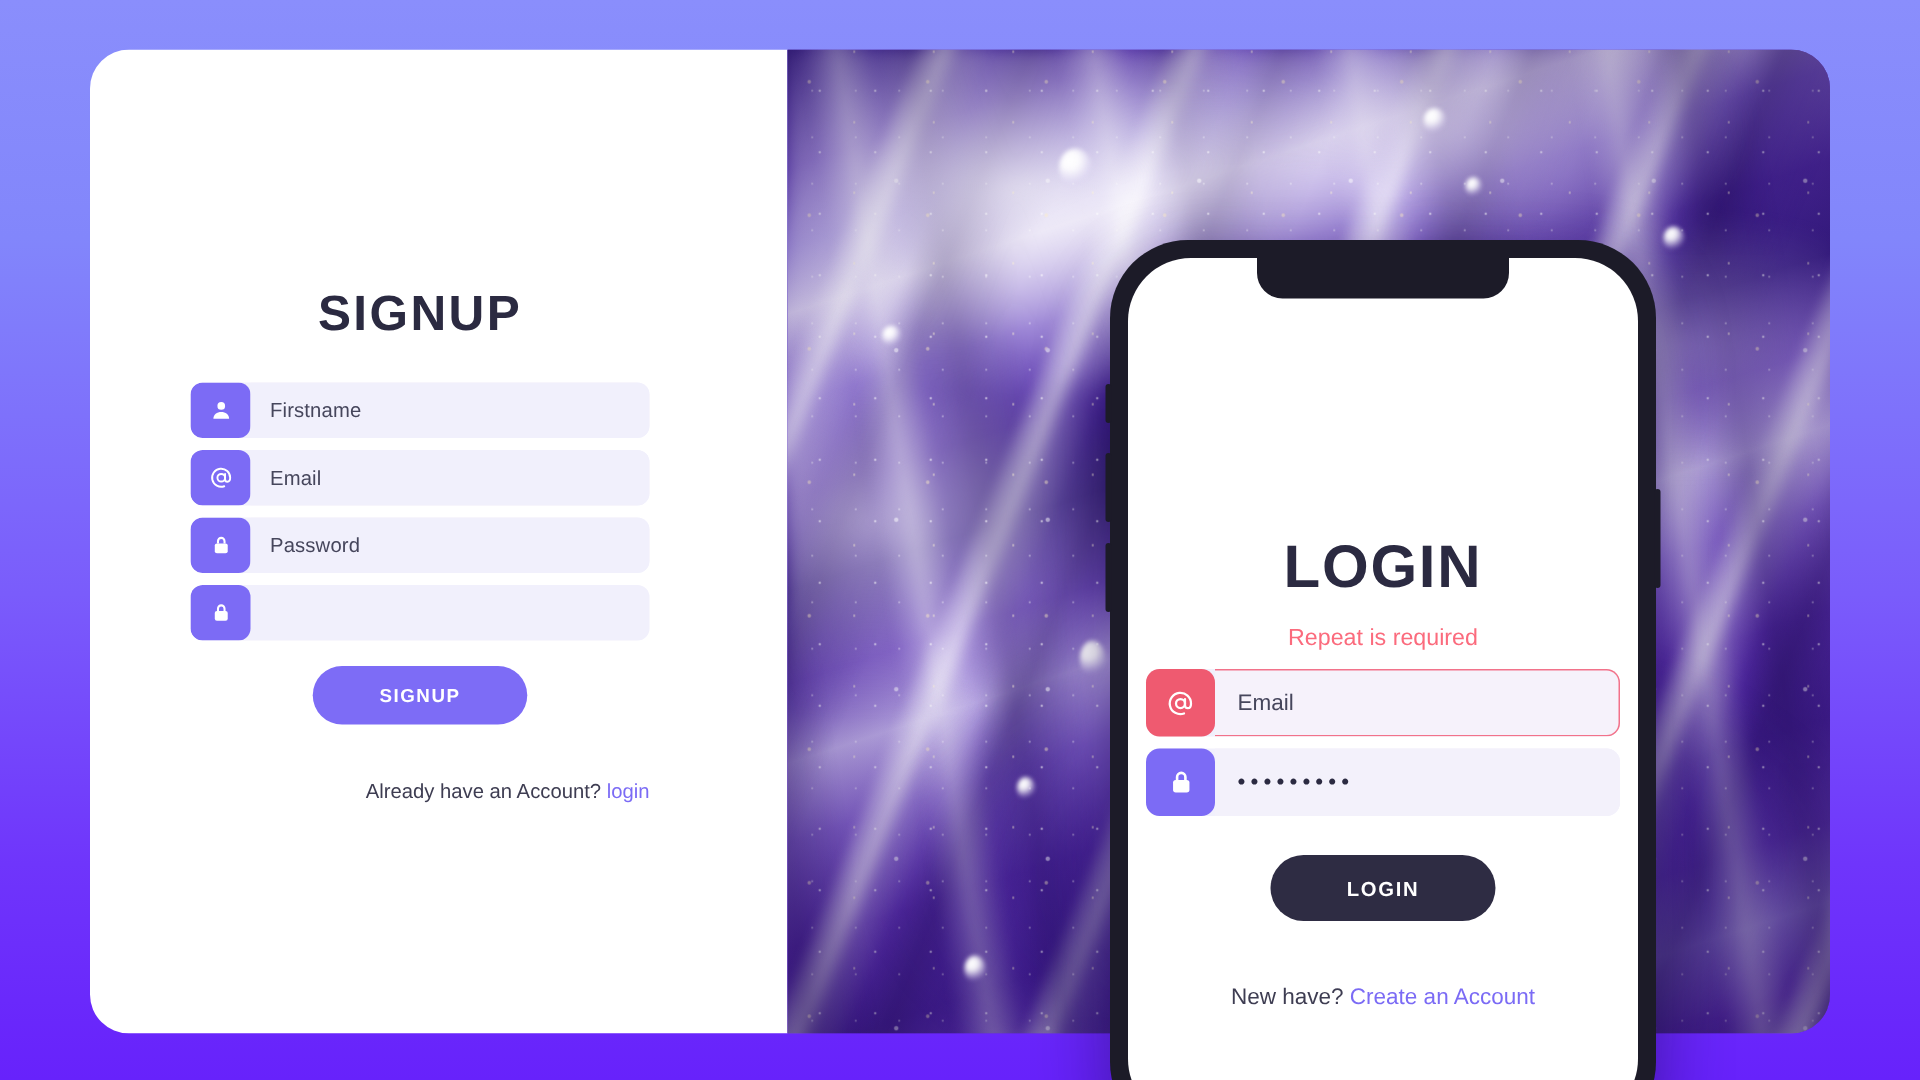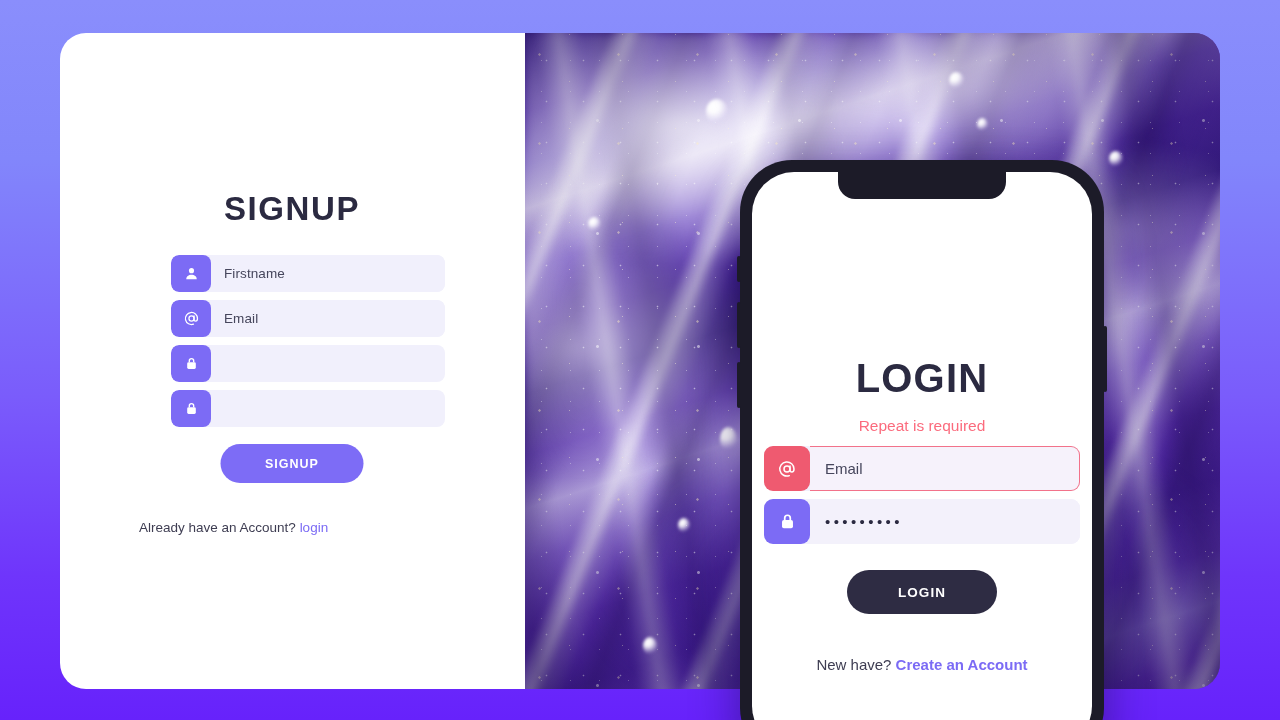--- a/index.html
+++ b/index.html
@@ -36,21 +36,21 @@
   .signup-panel {
     width: 465px;
     height: 100%;
     background: #ffffff;
     position: relative;
     flex: none;
   }
 
   .signup-inner {
     position: absolute;
-    left: 79px;
+    left: 67px;
     top: 0;
     width: 306px;
     height: 100%;
     text-decoration: underline;
   }
 
   .signup-title {
     position: absolute;
     top: 157px;
     left: 0;
@@ -65,21 +65,20 @@
   .field-list { position: absolute; top: 222px; left: 0; width: 100%; }
 
   .field {
     display: flex;
     align-items: stretch;
     height: 37px;
     margin-bottom: 8px;
     border-radius: 8px;
     overflow: hidden;
     background: #f1f0fc;
-    margin-left: 32px;
   }
 
   .field-icon {
     width: 40px;
     flex: none;
     background: #7c6bf5;
     border-radius: 8px;
     display: flex;
     align-items: center;
     justify-content: center;
@@ -115,21 +114,21 @@
     font-weight: 700;
     letter-spacing: 1px;
     cursor: pointer;
   }
 
   .signup-foot {
     position: absolute;
     top: 487px;
     left: 0;
     width: 100%;
-    text-align: left;
+    text-align: right;
     font-size: 13.5px;
     color: #3e3d52;
   }
   .signup-foot .link {
     color: #7b6bf5;
     cursor: pointer;
     text-decoration: none;
   }
 
   
@@ -368,21 +367,21 @@
 
   .login-foot {
     position: absolute;
     left: 0;
     top: 484px;
     width: 100%;
     text-align: center;
     font-size: 15px;
     color: #3e3d52;
   }
-  .login-foot .link { color: #7b6bf5; cursor: pointer; text-decoration: none; font-weight: bold; }
+  .login-foot .link { color: #7b6bf5; cursor: pointer; text-decoration: none; }
 </style>
 </head>
 <body>
 
 <div id="stage">
 
   <div id="composite">
 
     <div class="signup-panel">
       <div class="signup-inner">
@@ -411,20 +410,21 @@
             <div class="field-input">Email</div>
           </div>
 
           <div class="field">
             <div class="field-icon">
               <svg width="15" height="15" viewBox="0 0 24 24" fill="currentColor">
                 <path d="M7.4 10V7.6a4.6 4.6 0 0 1 9.2 0V10h-2.2V7.6a2.4 2.4 0 0 0-4.8 0V10z"></path>
                 <rect x="5.1" y="10" width="13.8" height="10.6" rx="2.3"></rect>
               </svg>
             </div>
+            <div class="field-input">Password</div>
           </div>
 
           <div class="field">
             <div class="field-icon">
               <svg width="15" height="15" viewBox="0 0 24 24" fill="currentColor">
                 <path d="M7.4 10V7.6a4.6 4.6 0 0 1 9.2 0V10h-2.2V7.6a2.4 2.4 0 0 0-4.8 0V10z"></path>
                 <rect x="5.1" y="10" width="13.8" height="10.6" rx="2.3"></rect>
               </svg>
             </div>
           </div>

